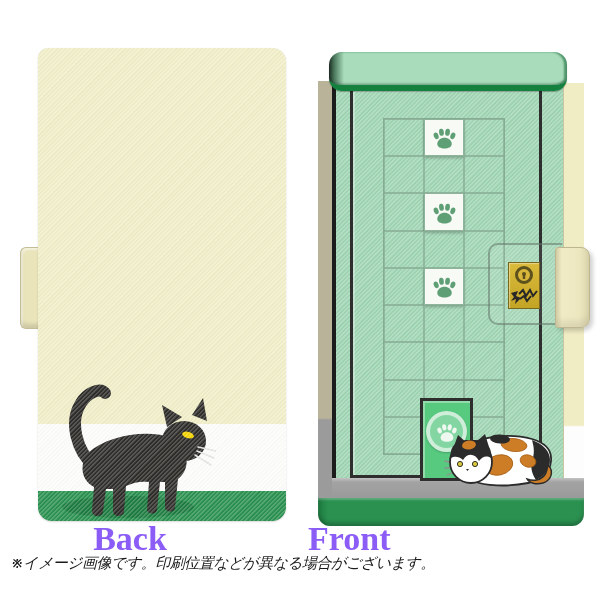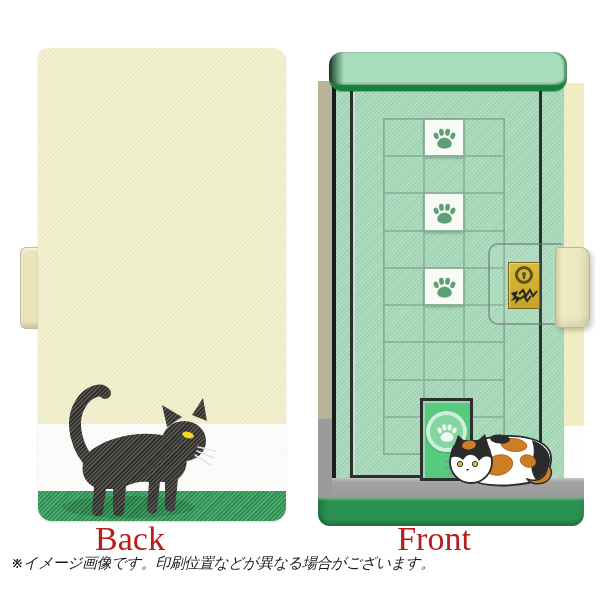--- a/index.html
+++ b/index.html
@@ -57,24 +57,24 @@
   .flap-outline{left:170px;top:191px;width:74px;height:82px;z-index:8;
     border:2px solid rgba(96,118,102,0.55);border-right:none;border-radius:10px 0 0 10px;
     background:rgba(255,255,255,0.08);box-sizing:border-box;}
   .strap{left:237px;top:195px;width:35px;height:81px;z-index:9;
     background:linear-gradient(90deg,#d9d3ab 0,#f0ebc4 6px,#ece7bf 70%,#ddd7ae 100%);
     border:1px solid #bdb691;border-radius:3px 9px 9px 3px;box-sizing:border-box;
     box-shadow:3px 3px 4px rgba(0,0,0,0.18), inset 0 -6px 6px rgba(0,0,0,0.08);}
   .calico-cat-svg{left:126px;top:379px;width:112px;height:58px;z-index:11;}
 
   
-  .view-label{font-family:"Liberation Serif","DejaVu Serif",serif;font-weight:normal;
-    font-size:34px;color:#b91c1c;line-height:1;}
+  .view-label{font-family:"Liberation Serif","DejaVu Serif",serif;font-weight:bold;
+    font-size:34px;color:#8b5cf6;line-height:1;}
   .label-back{left:30px;top:522px;width:200px;text-align:center;}
-  .label-front{left:334px;top:522px;width:200px;text-align:center;}
+  .label-front{left:308px;top:522px;width:200px;text-align:left;}
   .footnotes{left:11px;top:552px;width:589px;font-size:15px;line-height:21px;color:#1a1a1a;
     letter-spacing:-0.5px;white-space:nowrap;font-style:italic;}
 </style>
 </head>
 <body>
 
 <div class="abs back-tab"></div>
 
 <div class="abs back-card texture">
   <div class="abs band-cream"></div>

